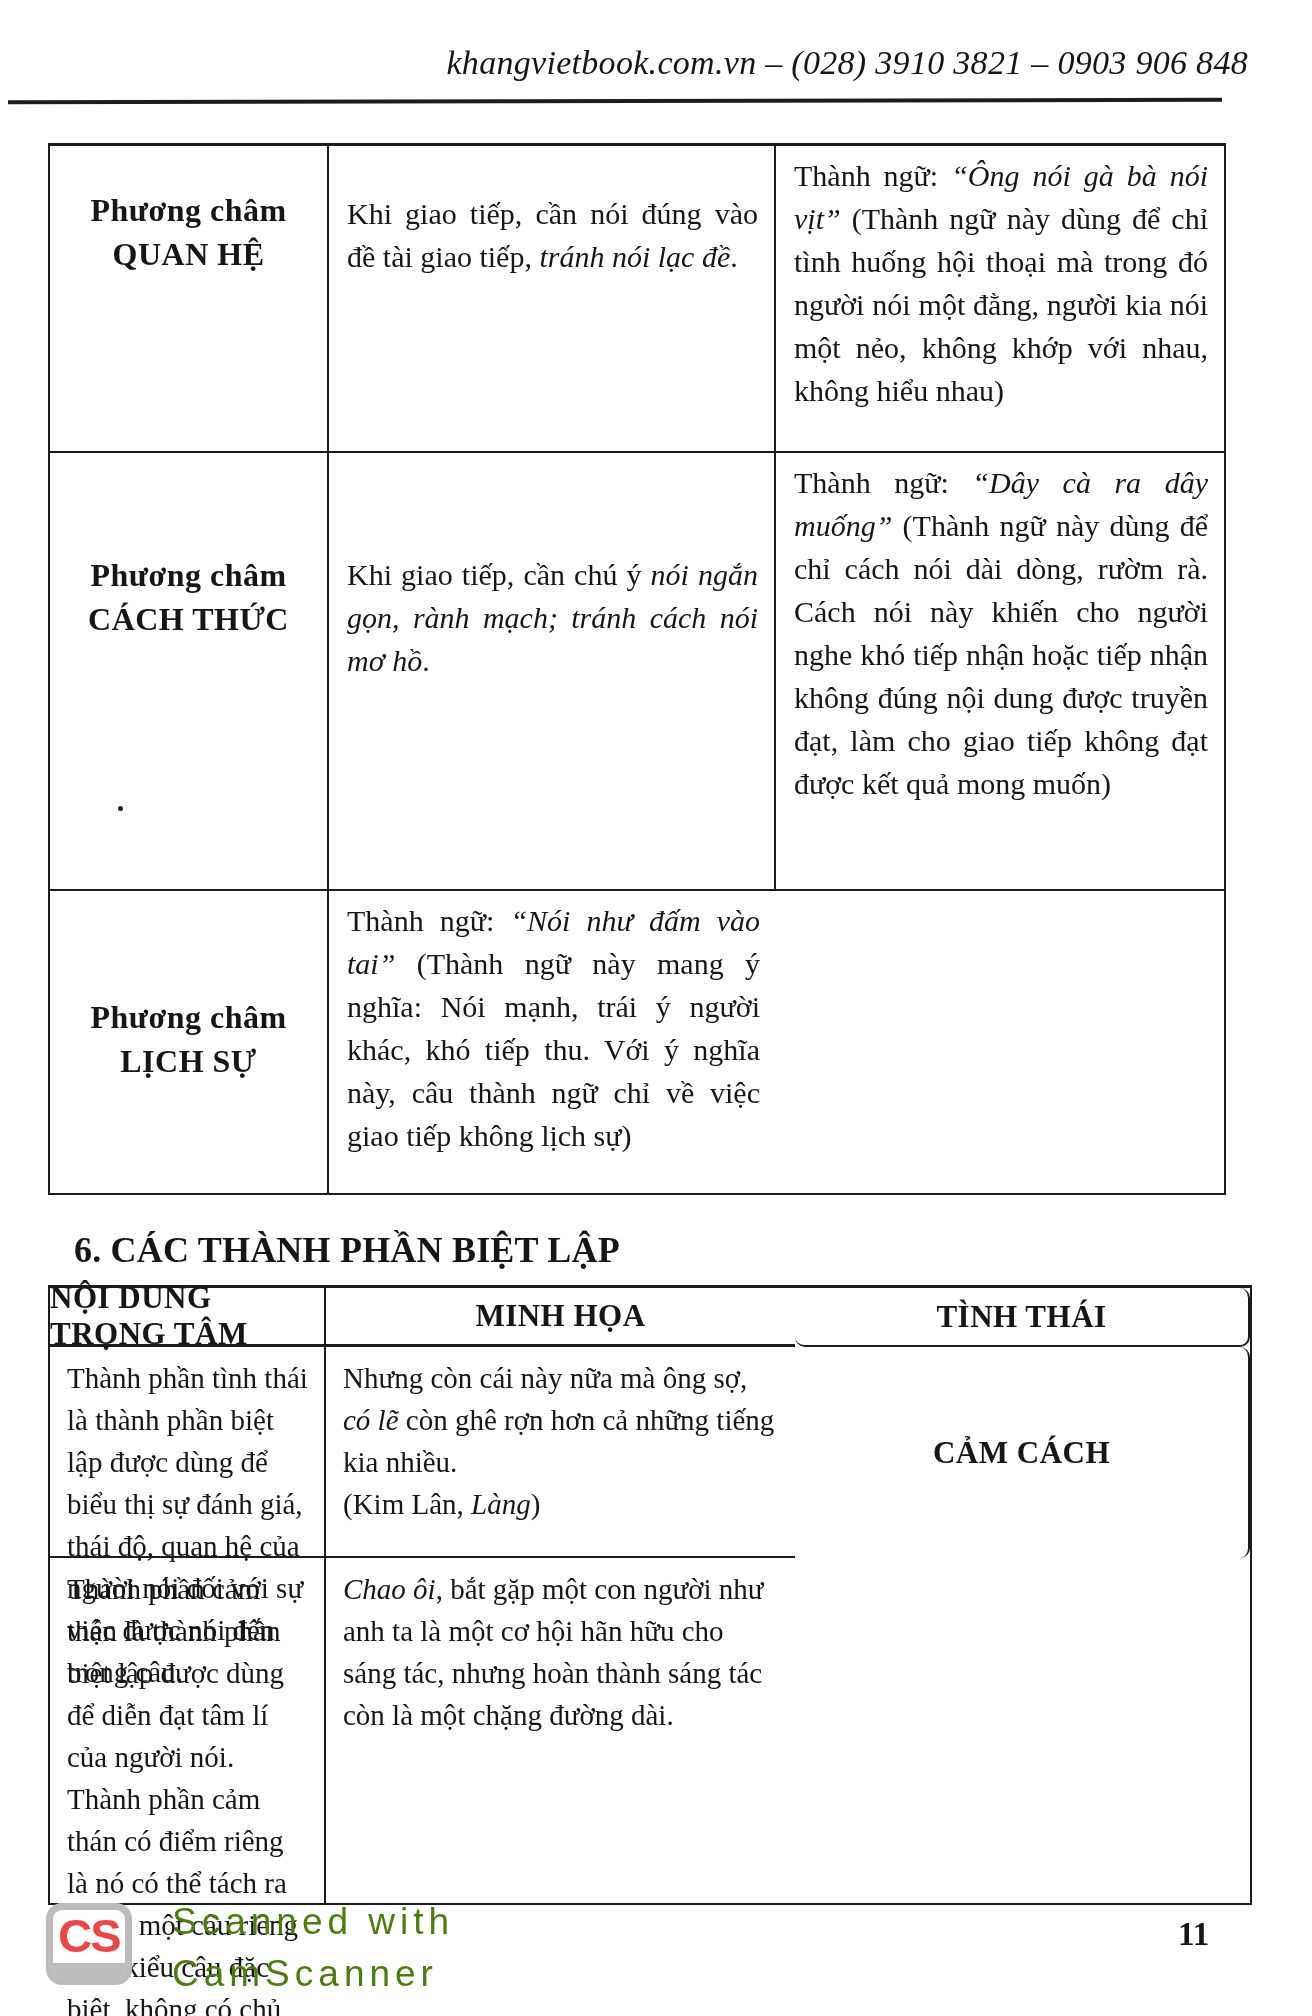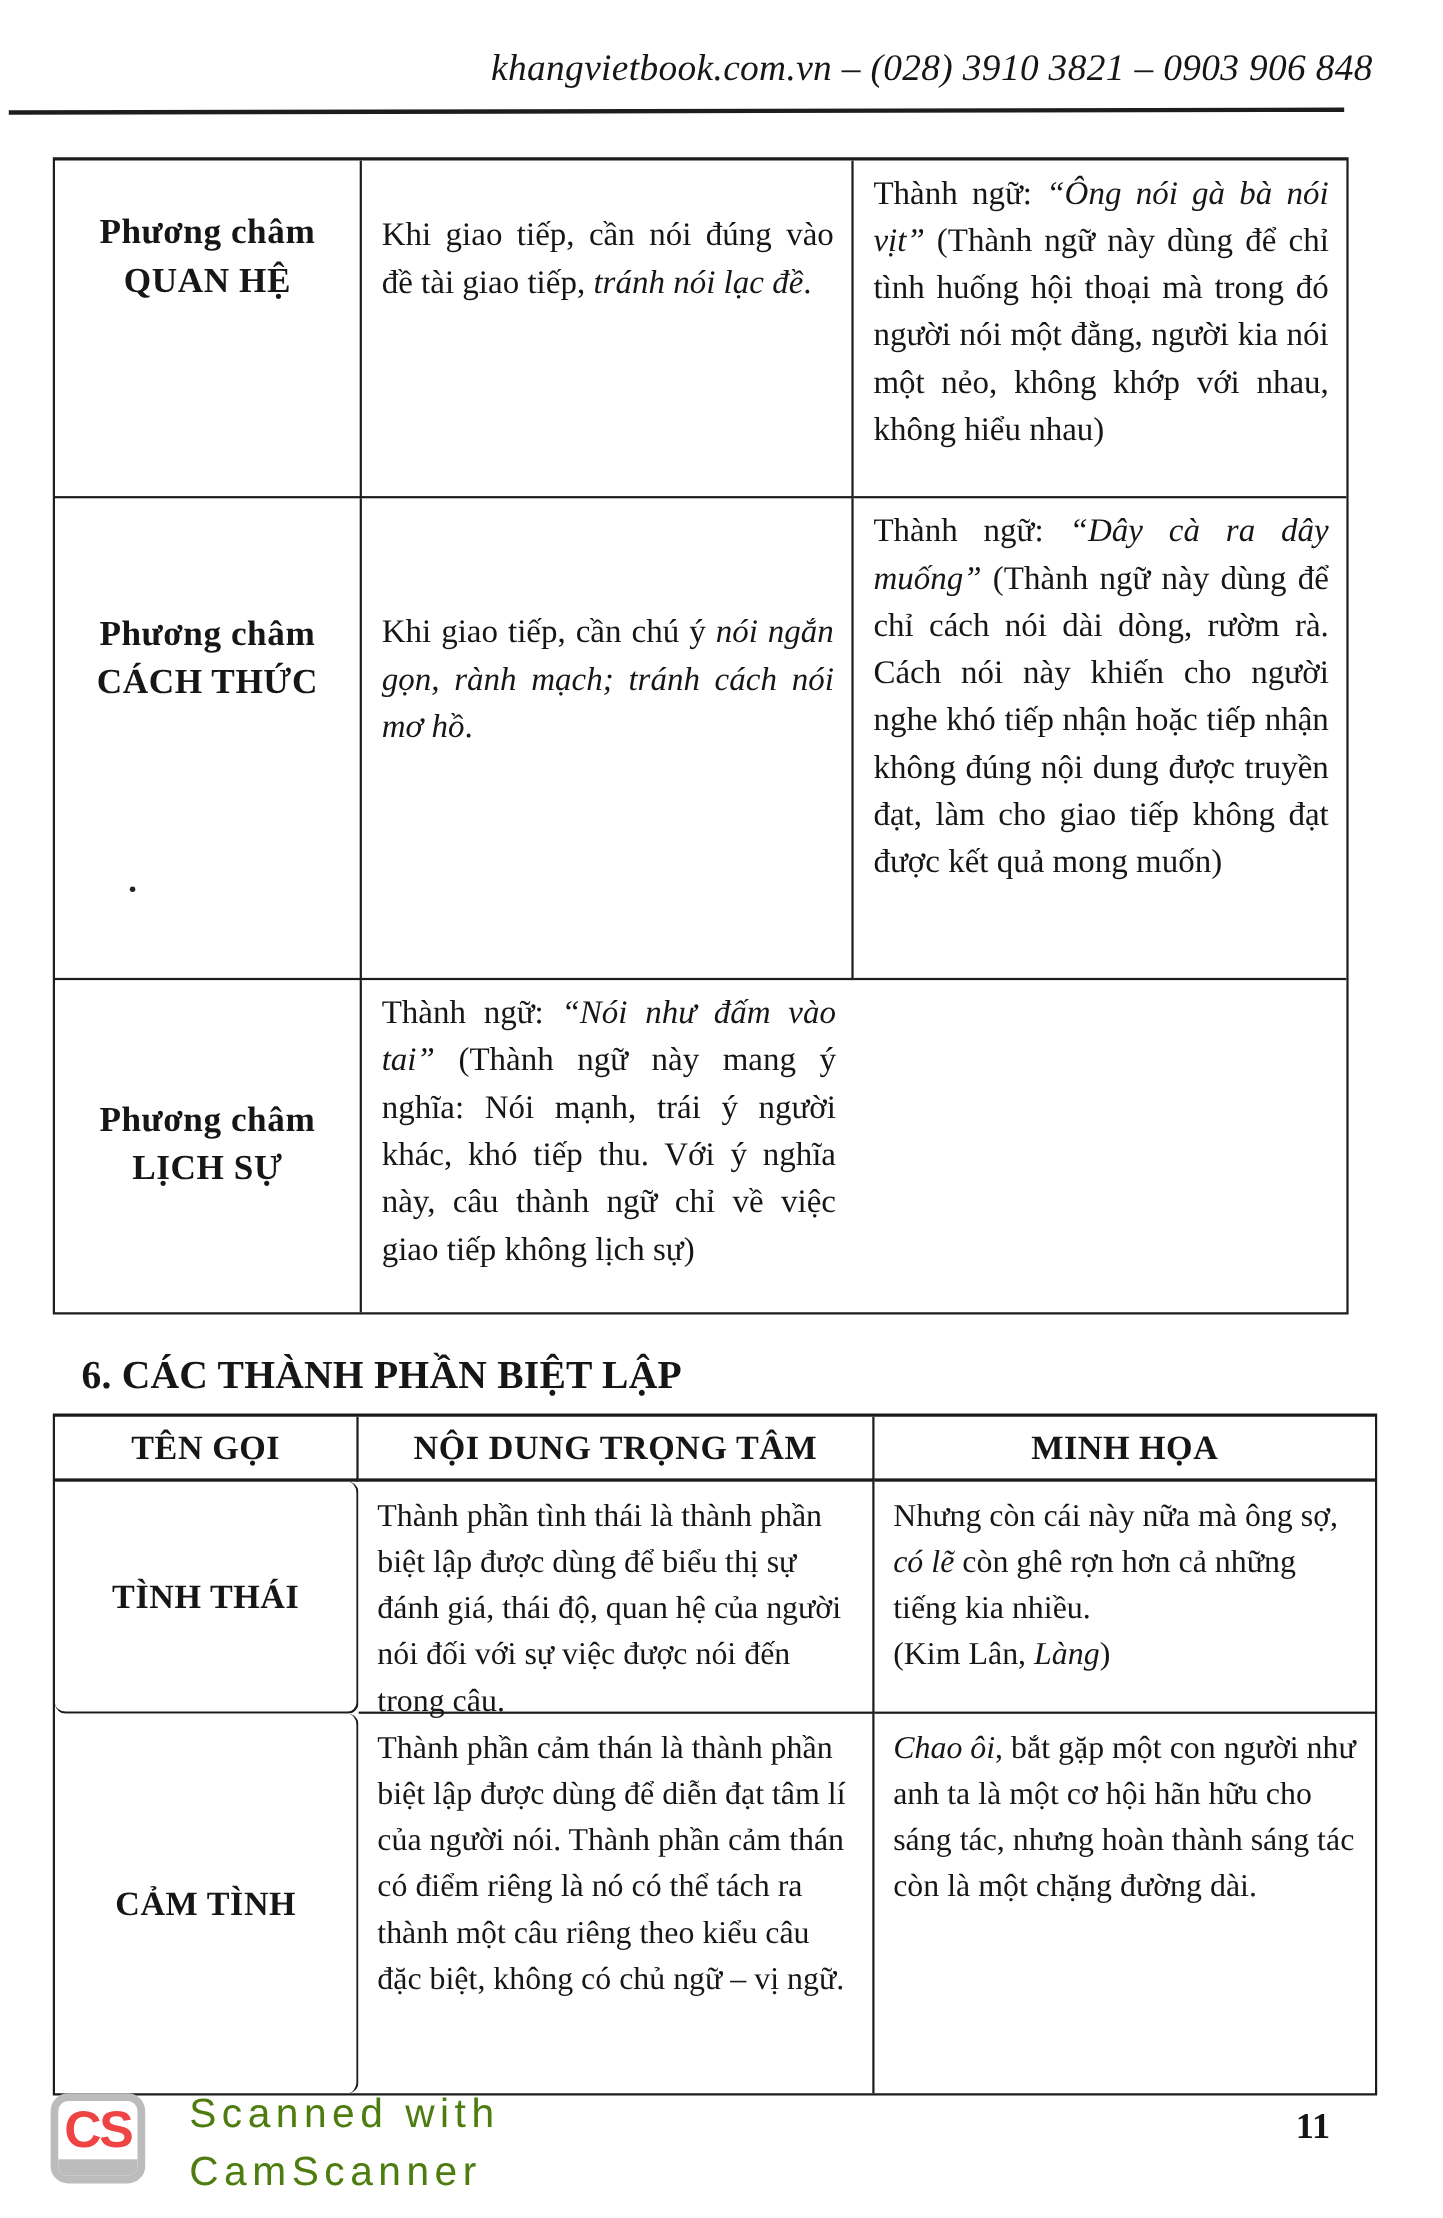--- a/index.html
+++ b/index.html
@@ -128,32 +128,31 @@
     <div class="cell bodycell just lastcol lastrow"><span>Thành ngữ: </span><span class="it">“Nói như đấm vào tai”</span><span> (Thành ngữ này mang ý nghĩa: Nói mạnh, trái ý người khác, khó tiếp thu. Với ý nghĩa này, câu thành ngữ chỉ về việc giao tiếp không lịch sự)</span></div>
 
   </div>
 
   <div class="scan-dot"></div>
 
   <h2 class="sec-heading">6. CÁC THÀNH PHẦN BIỆT LẬP</h2>
 
   <div class="t2">
 
-    <div class="hcell">TÊN GỌI</div>
     <div class="hcell">NỘI DUNG TRỌNG TÂM</div>
     <div class="hcell lastcol" style="border-right:none">MINH HỌA</div>
 
     <div class="cell namecell">TÌNH THÁI</div>
     <div class="cell bodycell">Thành phần tình thái là thành phần biệt lập được dùng để biểu thị sự đánh giá, thái độ, quan hệ của người nói đối với sự việc được nói đến trong câu.</div>
     <div class="cell bodycell lastcol">
       <div><span>Nhưng còn cái này nữa mà ông sợ, </span><span class="it">có lẽ</span><span> còn ghê rợn hơn cả những tiếng kia nhiều.</span></div>
       <div class="attr"><span>(Kim Lân, </span><span class="it">Làng</span><span>)</span></div>
     </div>
 
-    <div class="cell namecell lastrow">CẢM TÌNH</div>
+    <div class="cell namecell lastrow">CẢM CÁCH</div>
     <div class="cell bodycell lastrow">Thành phần cảm thán là thành phần biệt lập được dùng để diễn đạt tâm lí của người nói. Thành phần cảm thán có điểm riêng là nó có thể tách ra thành một câu riêng theo kiểu câu đặc biệt, không có chủ ngữ – vị ngữ.</div>
     <div class="cell bodycell lastcol lastrow">
       <div><span class="it">Chao ôi</span><span>, bắt gặp một con người như anh ta là một cơ hội hãn hữu cho sáng tác, nhưng hoàn thành sáng tác còn là một chặng đường dài.</span></div>
     </div>
 
   </div>
 
   <div class="cs-logo">
     <div class="cs-mono">CS</div>
     <div class="cs-bar"></div>

